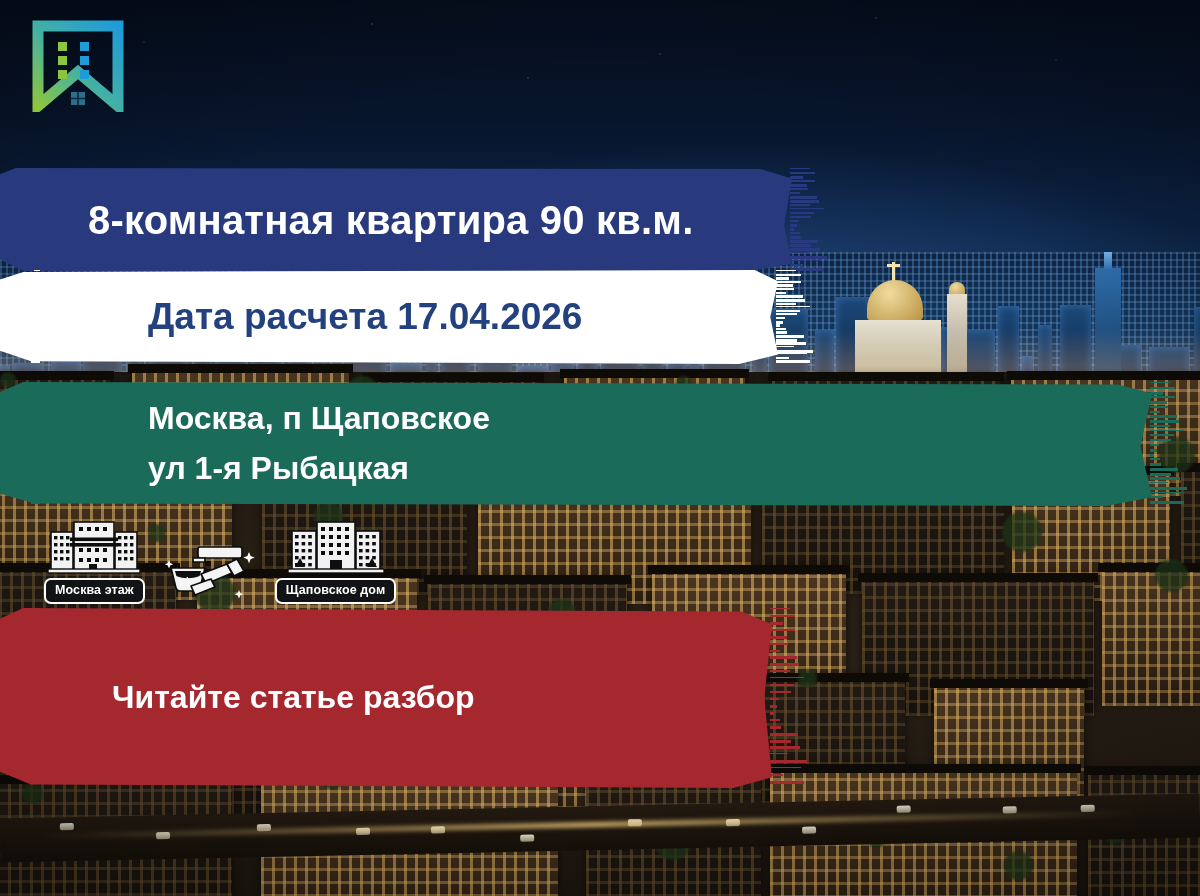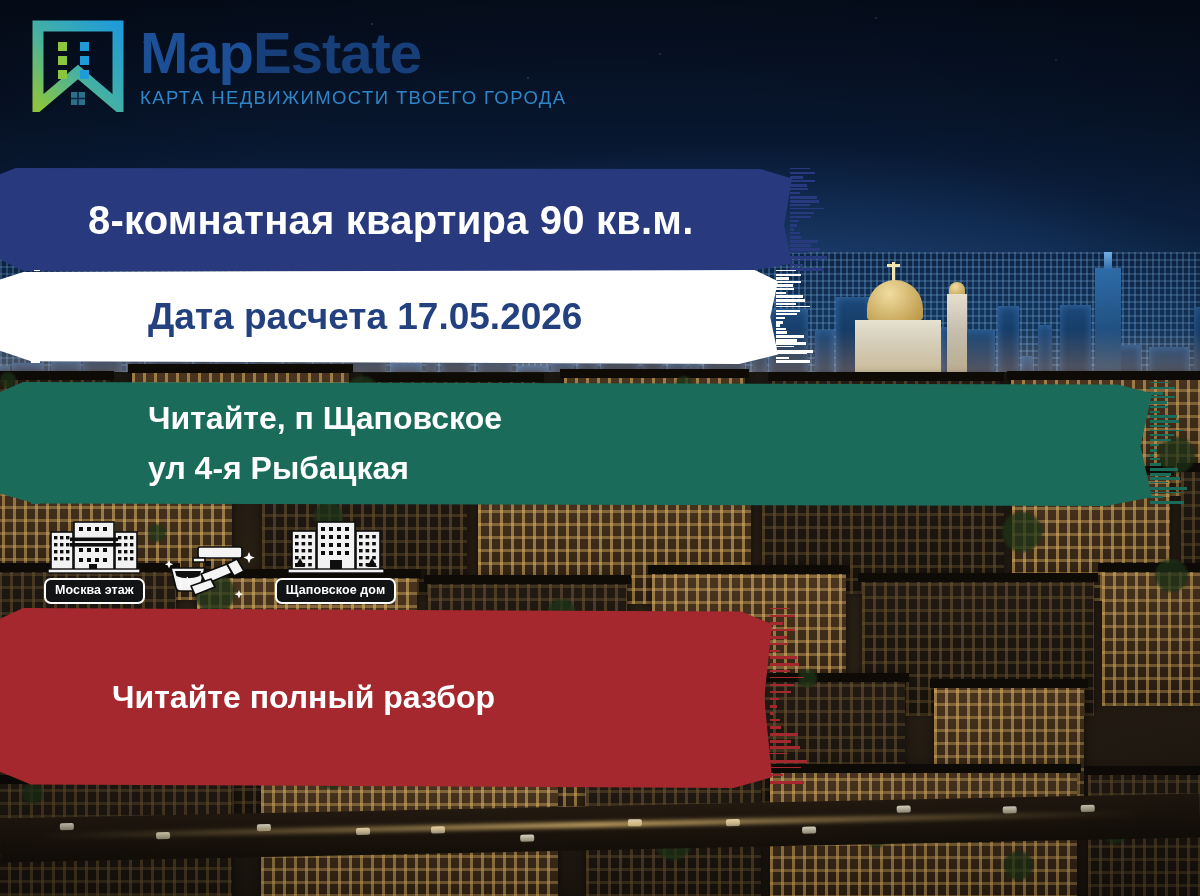--- a/index.html
+++ b/index.html
@@ -350,24 +350,20 @@
         </g>
         <g fill="#2b6f88">
           <rect x="41" y="72" width="14" height="13"></rect>
         </g>
         <g stroke="#0d2a45" stroke-width="1.6">
           <line x1="48" y1="72" x2="48" y2="85"></line>
           <line x1="41" y1="78.5" x2="55" y2="78.5"></line>
         </g>
       </svg>
     </div>
-    <div class="logo-text">
-      <div class="logo-title"><span>Map</span><span class="dark">Estate</span></div>
-      <div class="logo-sub">КАРТА НЕДВИЖИМОСТИ ТВОЕГО ГОРОДА</div>
-    </div>
   </div>
 
   <div class="band" id="band-title">
     <div class="band-bg"></div>
     <div class="frays left">
         <i style="top: 0px; height: 1px; width: 6px; background: rgb(40, 58, 125); right: 0px;"></i>
         <i style="top: 4px; height: 2px; width: 21px; background: rgb(40, 58, 125); right: 0px;"></i>
         <i style="top: 8px; height: 3px; width: 25px; background: rgb(40, 58, 125); right: 0px;"></i>
         <i style="top: 12px; height: 2px; width: 36px; background: rgb(40, 58, 125); right: 0px;"></i>
         <i style="top: 16px; height: 3px; width: 25px; background: rgb(40, 58, 125); right: 0px;"></i>
@@ -475,21 +471,21 @@
         <i style="top: 61.4615px; height: 3px; width: 11px; background: rgb(255, 255, 255); left: 0px;"></i>
         <i style="top: 65.0769px; height: 3px; width: 28px; background: rgb(255, 255, 255); left: 0px;"></i>
         <i style="top: 68.6923px; height: 3px; width: 21px; background: rgb(255, 255, 255); left: 0px;"></i>
         <i style="top: 72.3077px; height: 3px; width: 30px; background: rgb(255, 255, 255); left: 0px;"></i>
         <i style="top: 75.9231px; height: 1px; width: 18px; background: rgb(255, 255, 255); left: 0px;"></i>
         <i style="top: 79.5385px; height: 3px; width: 37px; background: rgb(255, 255, 255); left: 0px;"></i>
         <i style="top: 83.1538px; height: 1px; width: 31px; background: rgb(255, 255, 255); left: 0px;"></i>
         <i style="top: 86.7692px; height: 2px; width: 13px; background: rgb(255, 255, 255); left: 0px;"></i>
         <i style="top: 90.3846px; height: 3px; width: 34px; background: rgb(255, 255, 255); left: 0px;"></i>
       </div>
-    <div class="date-text">Дата расчета 17.05.2026</div>
+    <div class="date-text">Дата расчета 17.04.2026</div>
   </div>
 
   <div class="band" id="band-addr">
     <div class="band-bg"></div>
     <div class="frays left">
         <i style="top: 0px; height: 1px; width: 6px; background: rgb(26, 107, 89); right: 0px;"></i>
         <i style="top: 4.76923px; height: 2px; width: 21px; background: rgb(26, 107, 89); right: 0px;"></i>
         <i style="top: 9.53846px; height: 3px; width: 25px; background: rgb(26, 107, 89); right: 0px;"></i>
         <i style="top: 14.3077px; height: 2px; width: 36px; background: rgb(26, 107, 89); right: 0px;"></i>
         <i style="top: 19.0769px; height: 3px; width: 25px; background: rgb(26, 107, 89); right: 0px;"></i>
@@ -536,22 +532,22 @@
         <i style="top: 81.0769px; height: 3px; width: 11px; background: rgb(26, 107, 89); left: 0px;"></i>
         <i style="top: 85.8462px; height: 3px; width: 28px; background: rgb(26, 107, 89); left: 0px;"></i>
         <i style="top: 90.6154px; height: 3px; width: 21px; background: rgb(26, 107, 89); left: 0px;"></i>
         <i style="top: 95.3846px; height: 3px; width: 30px; background: rgb(26, 107, 89); left: 0px;"></i>
         <i style="top: 100.154px; height: 1px; width: 18px; background: rgb(26, 107, 89); left: 0px;"></i>
         <i style="top: 104.923px; height: 3px; width: 37px; background: rgb(26, 107, 89); left: 0px;"></i>
         <i style="top: 109.692px; height: 1px; width: 31px; background: rgb(26, 107, 89); left: 0px;"></i>
         <i style="top: 114.462px; height: 2px; width: 13px; background: rgb(26, 107, 89); left: 0px;"></i>
         <i style="top: 119.231px; height: 3px; width: 34px; background: rgb(26, 107, 89); left: 0px;"></i>
       </div>
-    <div class="addr-line">Читайте, п Щаповское</div>
-    <div class="addr-line">ул 4-я Рыбацкая</div>
+    <div class="addr-line">Москва, п Щаповское</div>
+    <div class="addr-line">ул 1-я Рыбацкая</div>
   </div>
 
   <div class="badges">
 
     <div class="badge">
       <div class="badge-ico">
         <svg width="92" height="58" viewBox="0 0 92 58" aria-hidden="true">
           <g fill="#f2f2f2" stroke="#0e0e0e" stroke-width="1.6">
             <rect x="3" y="14" width="22" height="38"></rect>
             <rect x="67" y="14" width="22" height="38"></rect>
@@ -752,16 +748,16 @@
         <i style="top: 117.692px; height: 3px; width: 11px; background: rgb(164, 40, 46); left: 0px;"></i>
         <i style="top: 124.615px; height: 3px; width: 28px; background: rgb(164, 40, 46); left: 0px;"></i>
         <i style="top: 131.538px; height: 3px; width: 21px; background: rgb(164, 40, 46); left: 0px;"></i>
         <i style="top: 138.462px; height: 3px; width: 30px; background: rgb(164, 40, 46); left: 0px;"></i>
         <i style="top: 145.385px; height: 1px; width: 18px; background: rgb(164, 40, 46); left: 0px;"></i>
         <i style="top: 152.308px; height: 3px; width: 37px; background: rgb(164, 40, 46); left: 0px;"></i>
         <i style="top: 159.231px; height: 1px; width: 31px; background: rgb(164, 40, 46); left: 0px;"></i>
         <i style="top: 166.154px; height: 2px; width: 13px; background: rgb(164, 40, 46); left: 0px;"></i>
         <i style="top: 173.077px; height: 3px; width: 34px; background: rgb(164, 40, 46); left: 0px;"></i>
       </div>
-    <div class="cta-line">Читайте полный разбор</div>
+    <div class="cta-line">Читайте статье разбор</div>
   </div>
 
 </div>
 
 </body></html>

